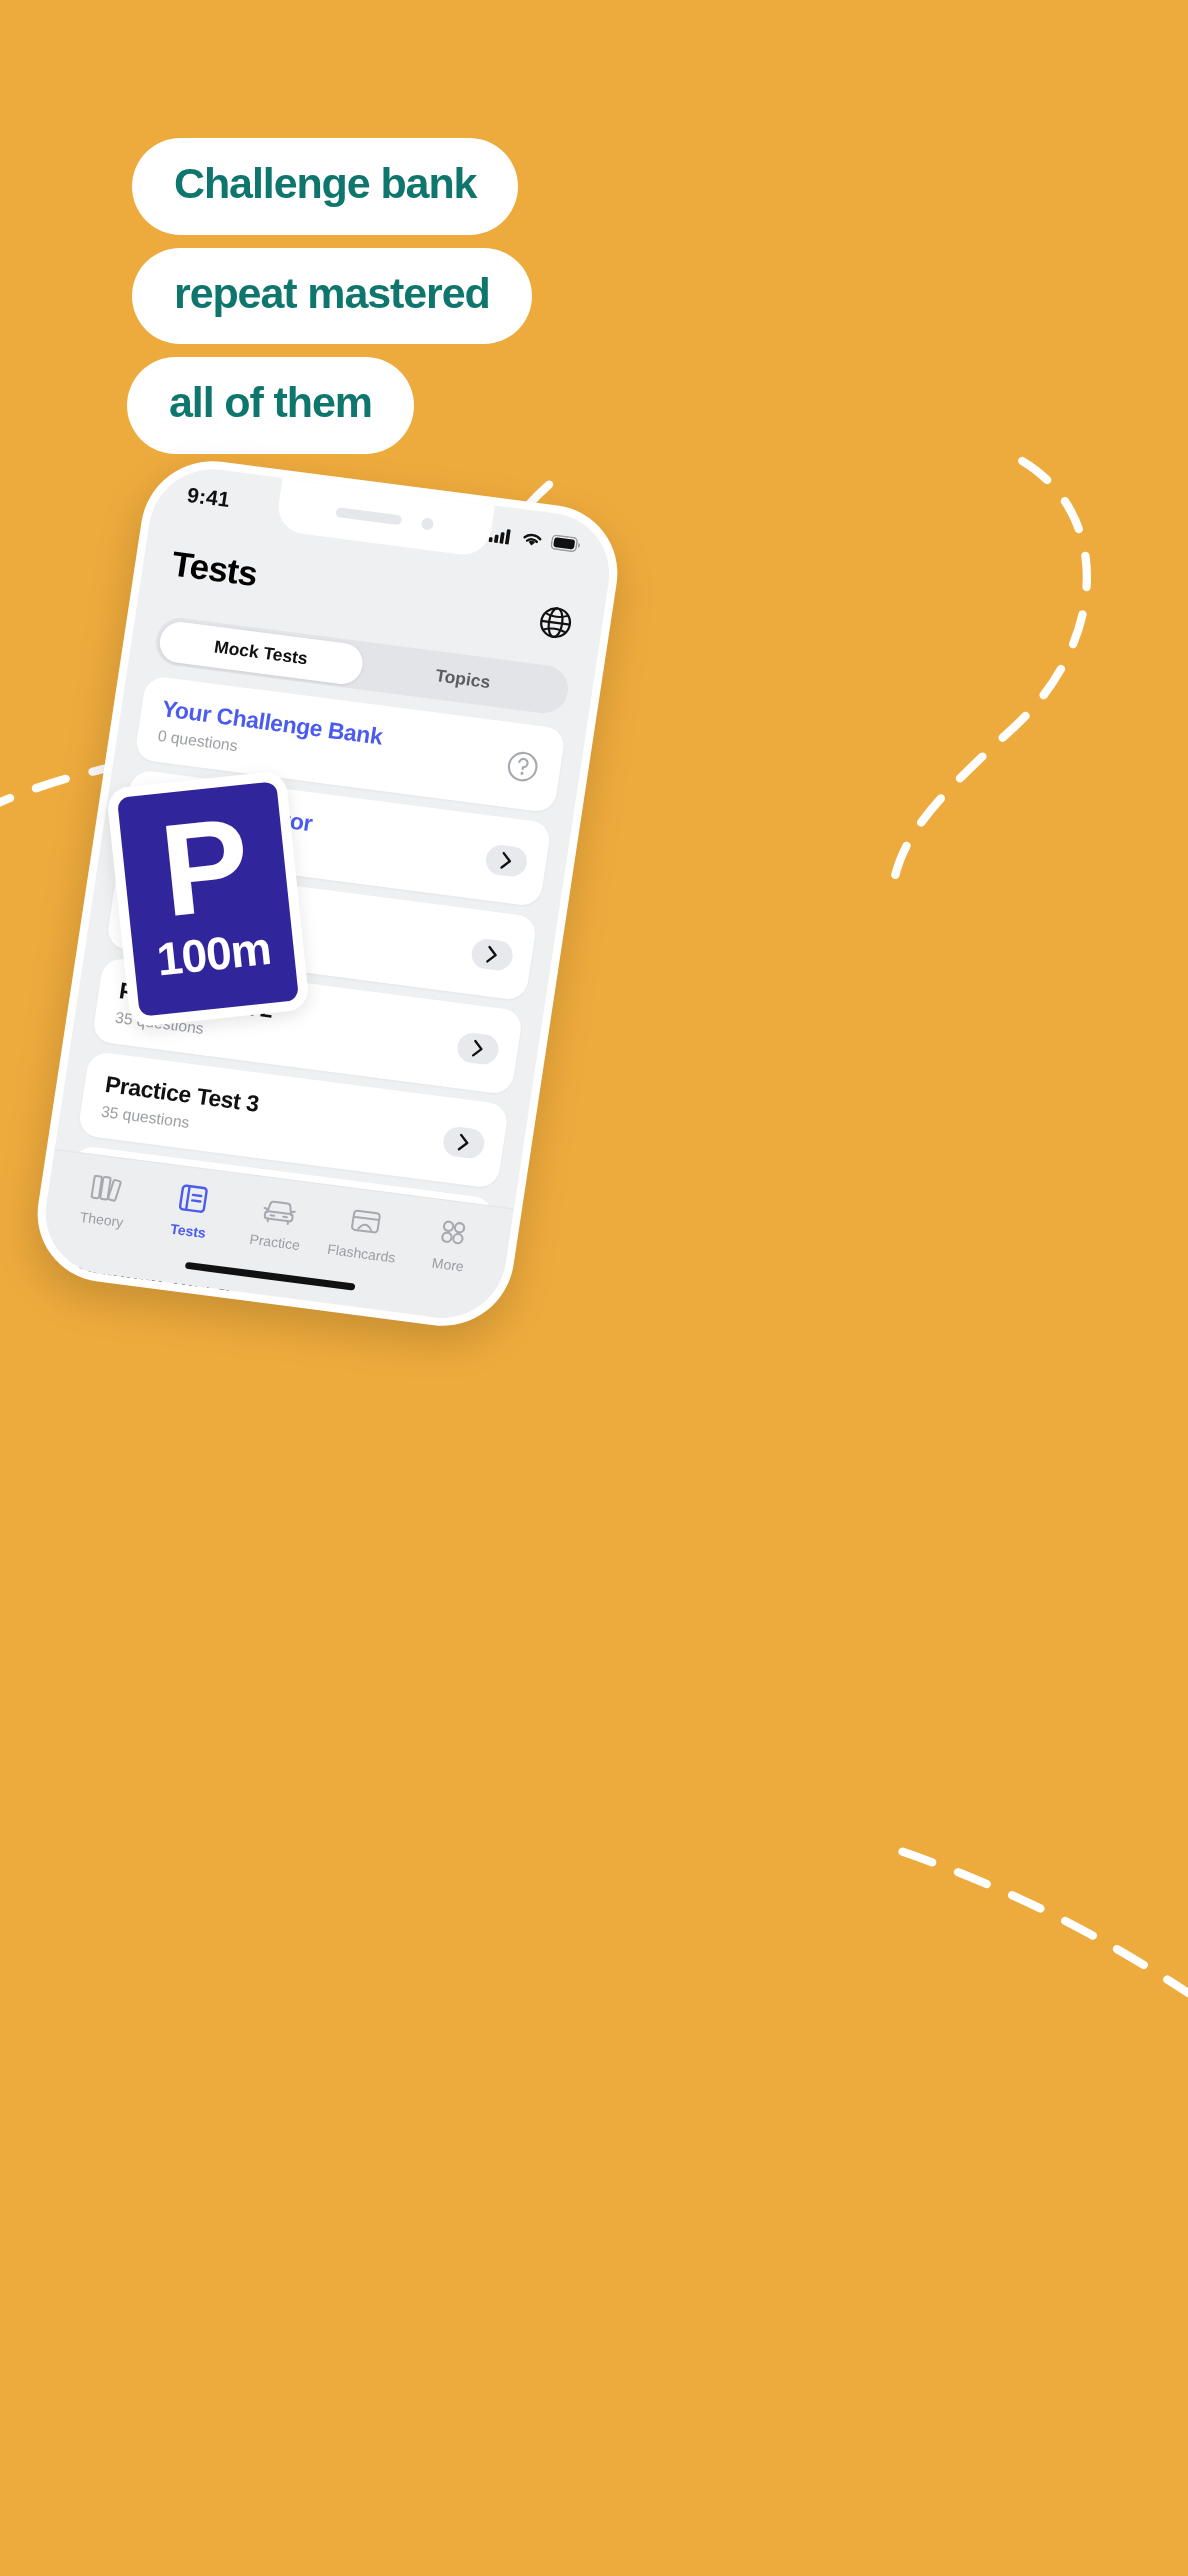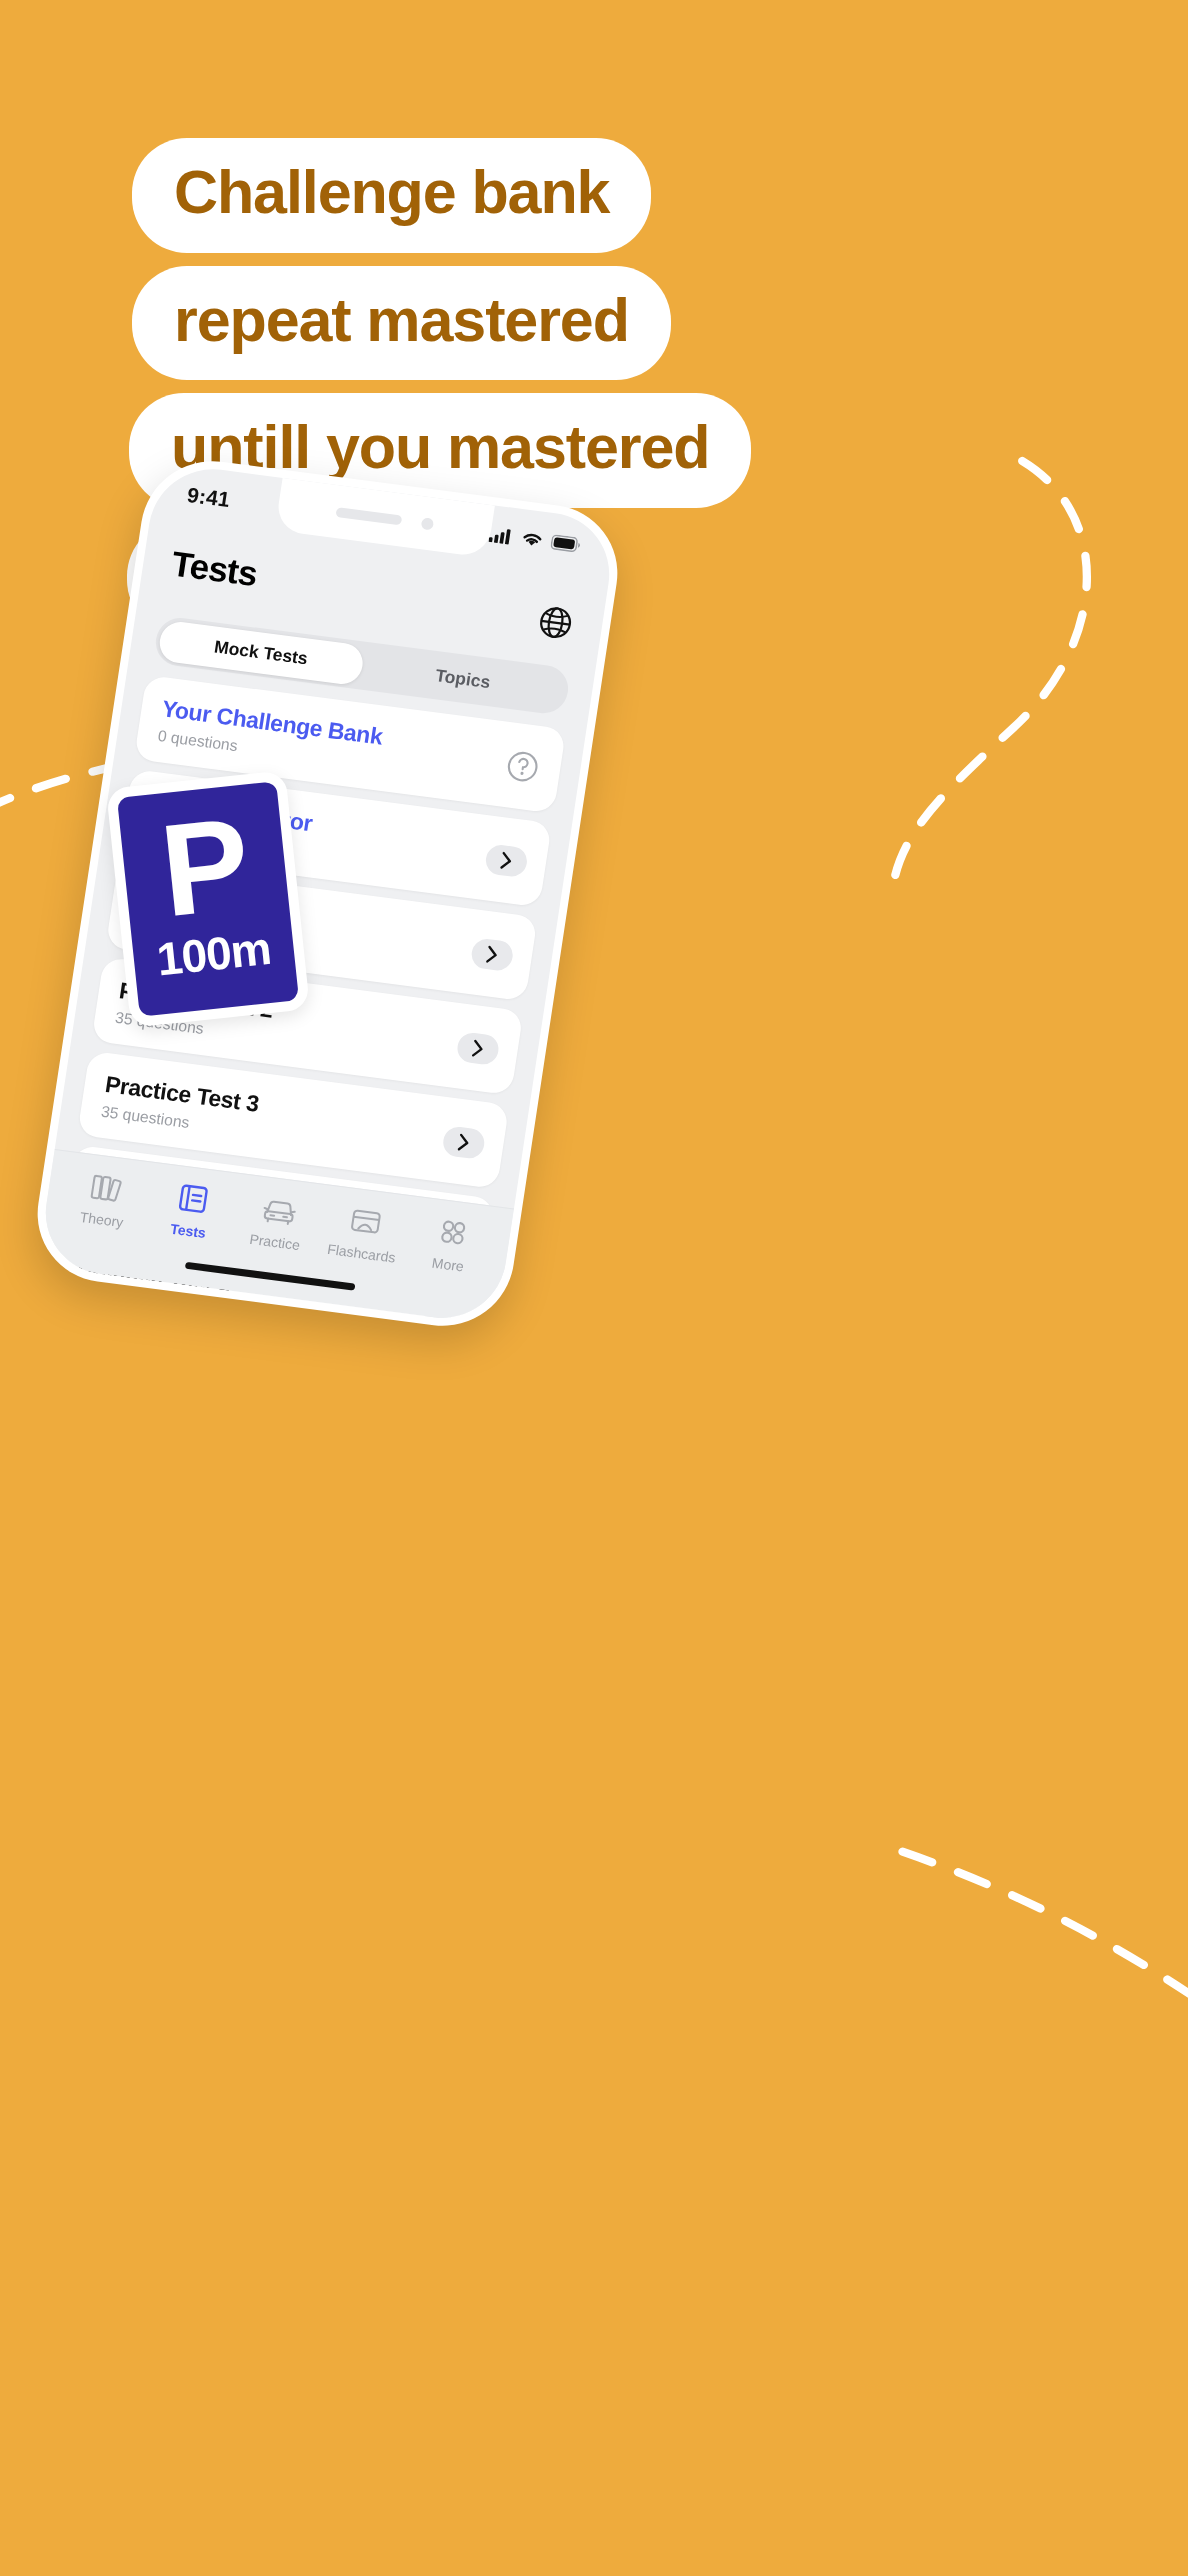--- a/index.html
+++ b/index.html
@@ -10,25 +10,25 @@
     position:relative;
   }
 
   
   .deco-svg { position:absolute; inset:0; width:1188px; height:2576px; pointer-events:none; }
 
   
   .headline { position:absolute; left:0; top:138px; width:1188px; z-index:5; }
   .pill {
     background:#ffffff;
-    color:#a16207;
+    color:#0f766e;
     display:inline-block;
     border-radius:55px;
     font-weight:bold;
-    font-size:61px;
+    font-size:43px;
     letter-spacing:-1.1px;
     line-height:1;
     padding:24px 42px 29.5px 42px;
     white-space:nowrap;
   }
   .pill-row { margin-bottom:13px; padding-left:129px; }
   .pill-row.r1 { padding-left:132px; }
   .pill-row.r2 { padding-left:132px; }
   .pill-row.r3 { padding-left:129px; }
   .pill-row.r4 { padding-left:127px; }
@@ -169,23 +169,20 @@
   <path d="M 1110 500 C 1210 560 1200 700 1100 790 C 1030 855 980 900 970 960" fill="none" stroke="#ffffff" stroke-width="9" stroke-linecap="round" stroke-dasharray="34 30"></path>
   <path d="M 980 2010 C 1110 2055 1210 2110 1300 2170" fill="none" stroke="#ffffff" stroke-width="9" stroke-linecap="round" stroke-dasharray="34 30"></path>
 </svg>
 
 <div class="headline">
   <div class="pill-row r1">
     <span class="pill">Challenge bank</span>
   </div>
   <div class="pill-row r2">
     <span class="pill">repeat mastered</span>
-  </div>
-  <div class="pill-row r3">
-    <span class="pill">untill you mastered</span>
   </div>
   <div class="pill-row r4">
     <span class="pill">all of them</span>
   </div>
 </div>
 
 <div class="sign-wrap">
   <div class="sign">
     <div class="sign-p">P</div>
     <div class="sign-dist">100m</div>

